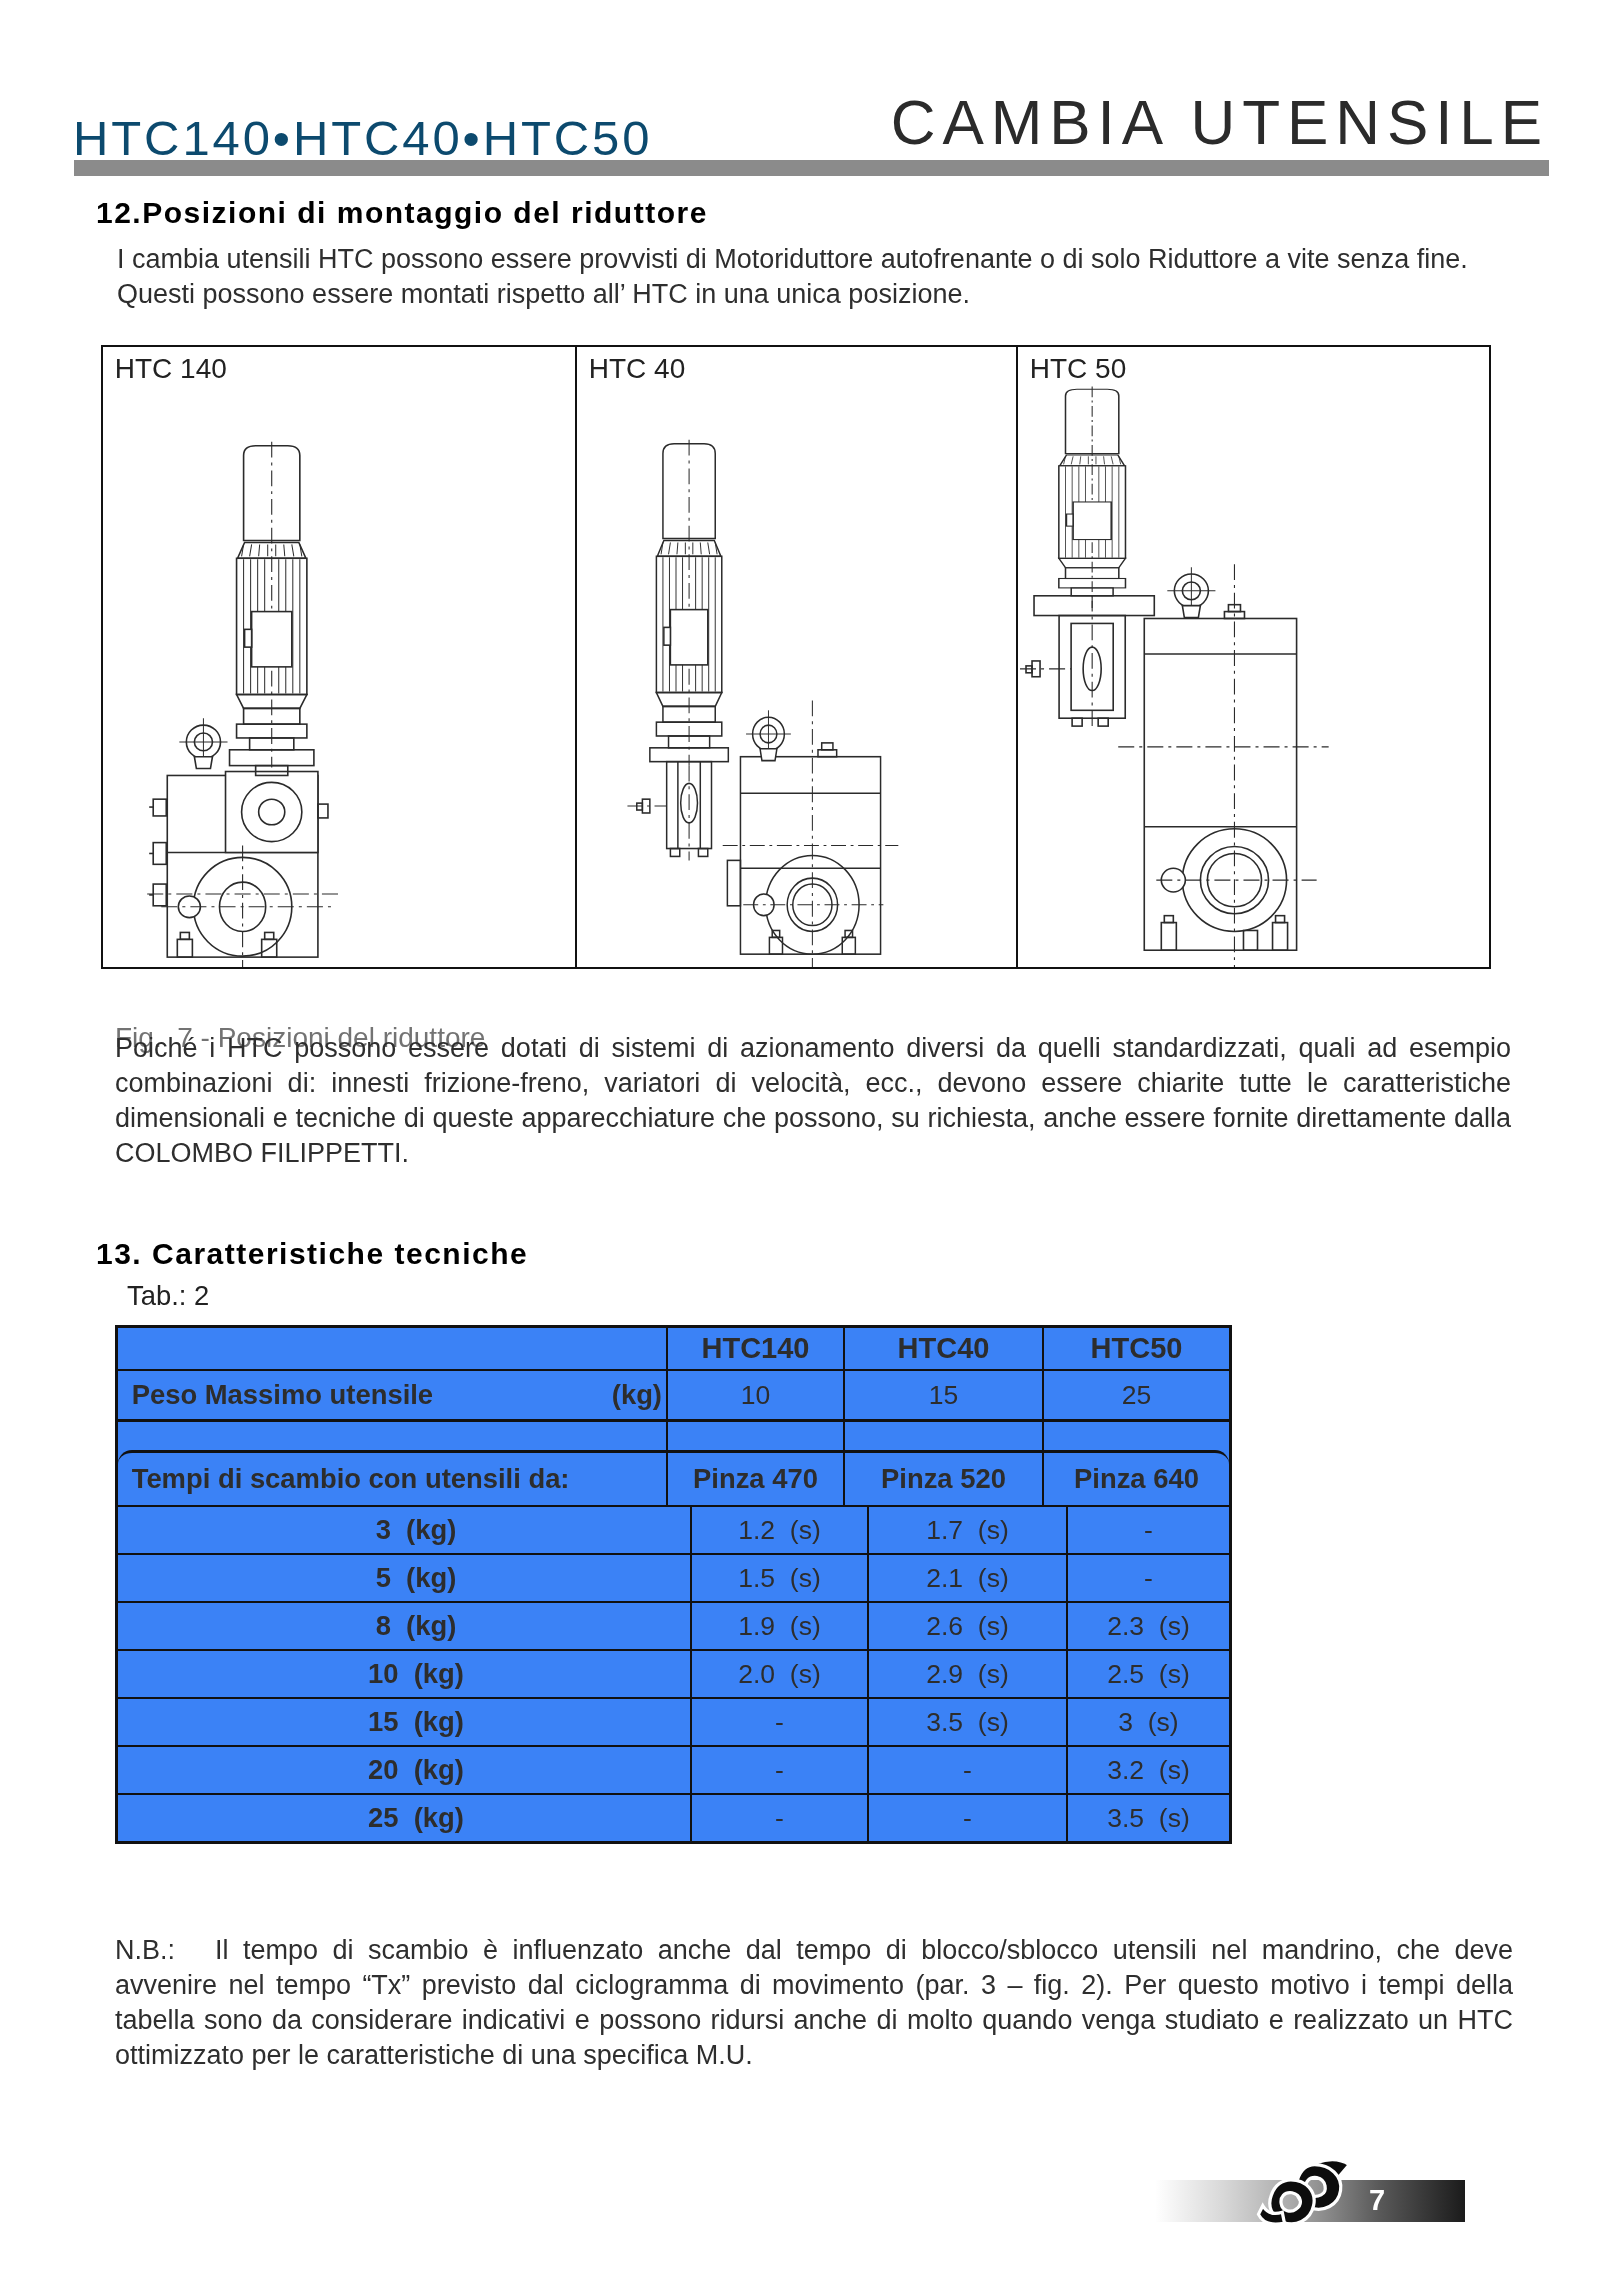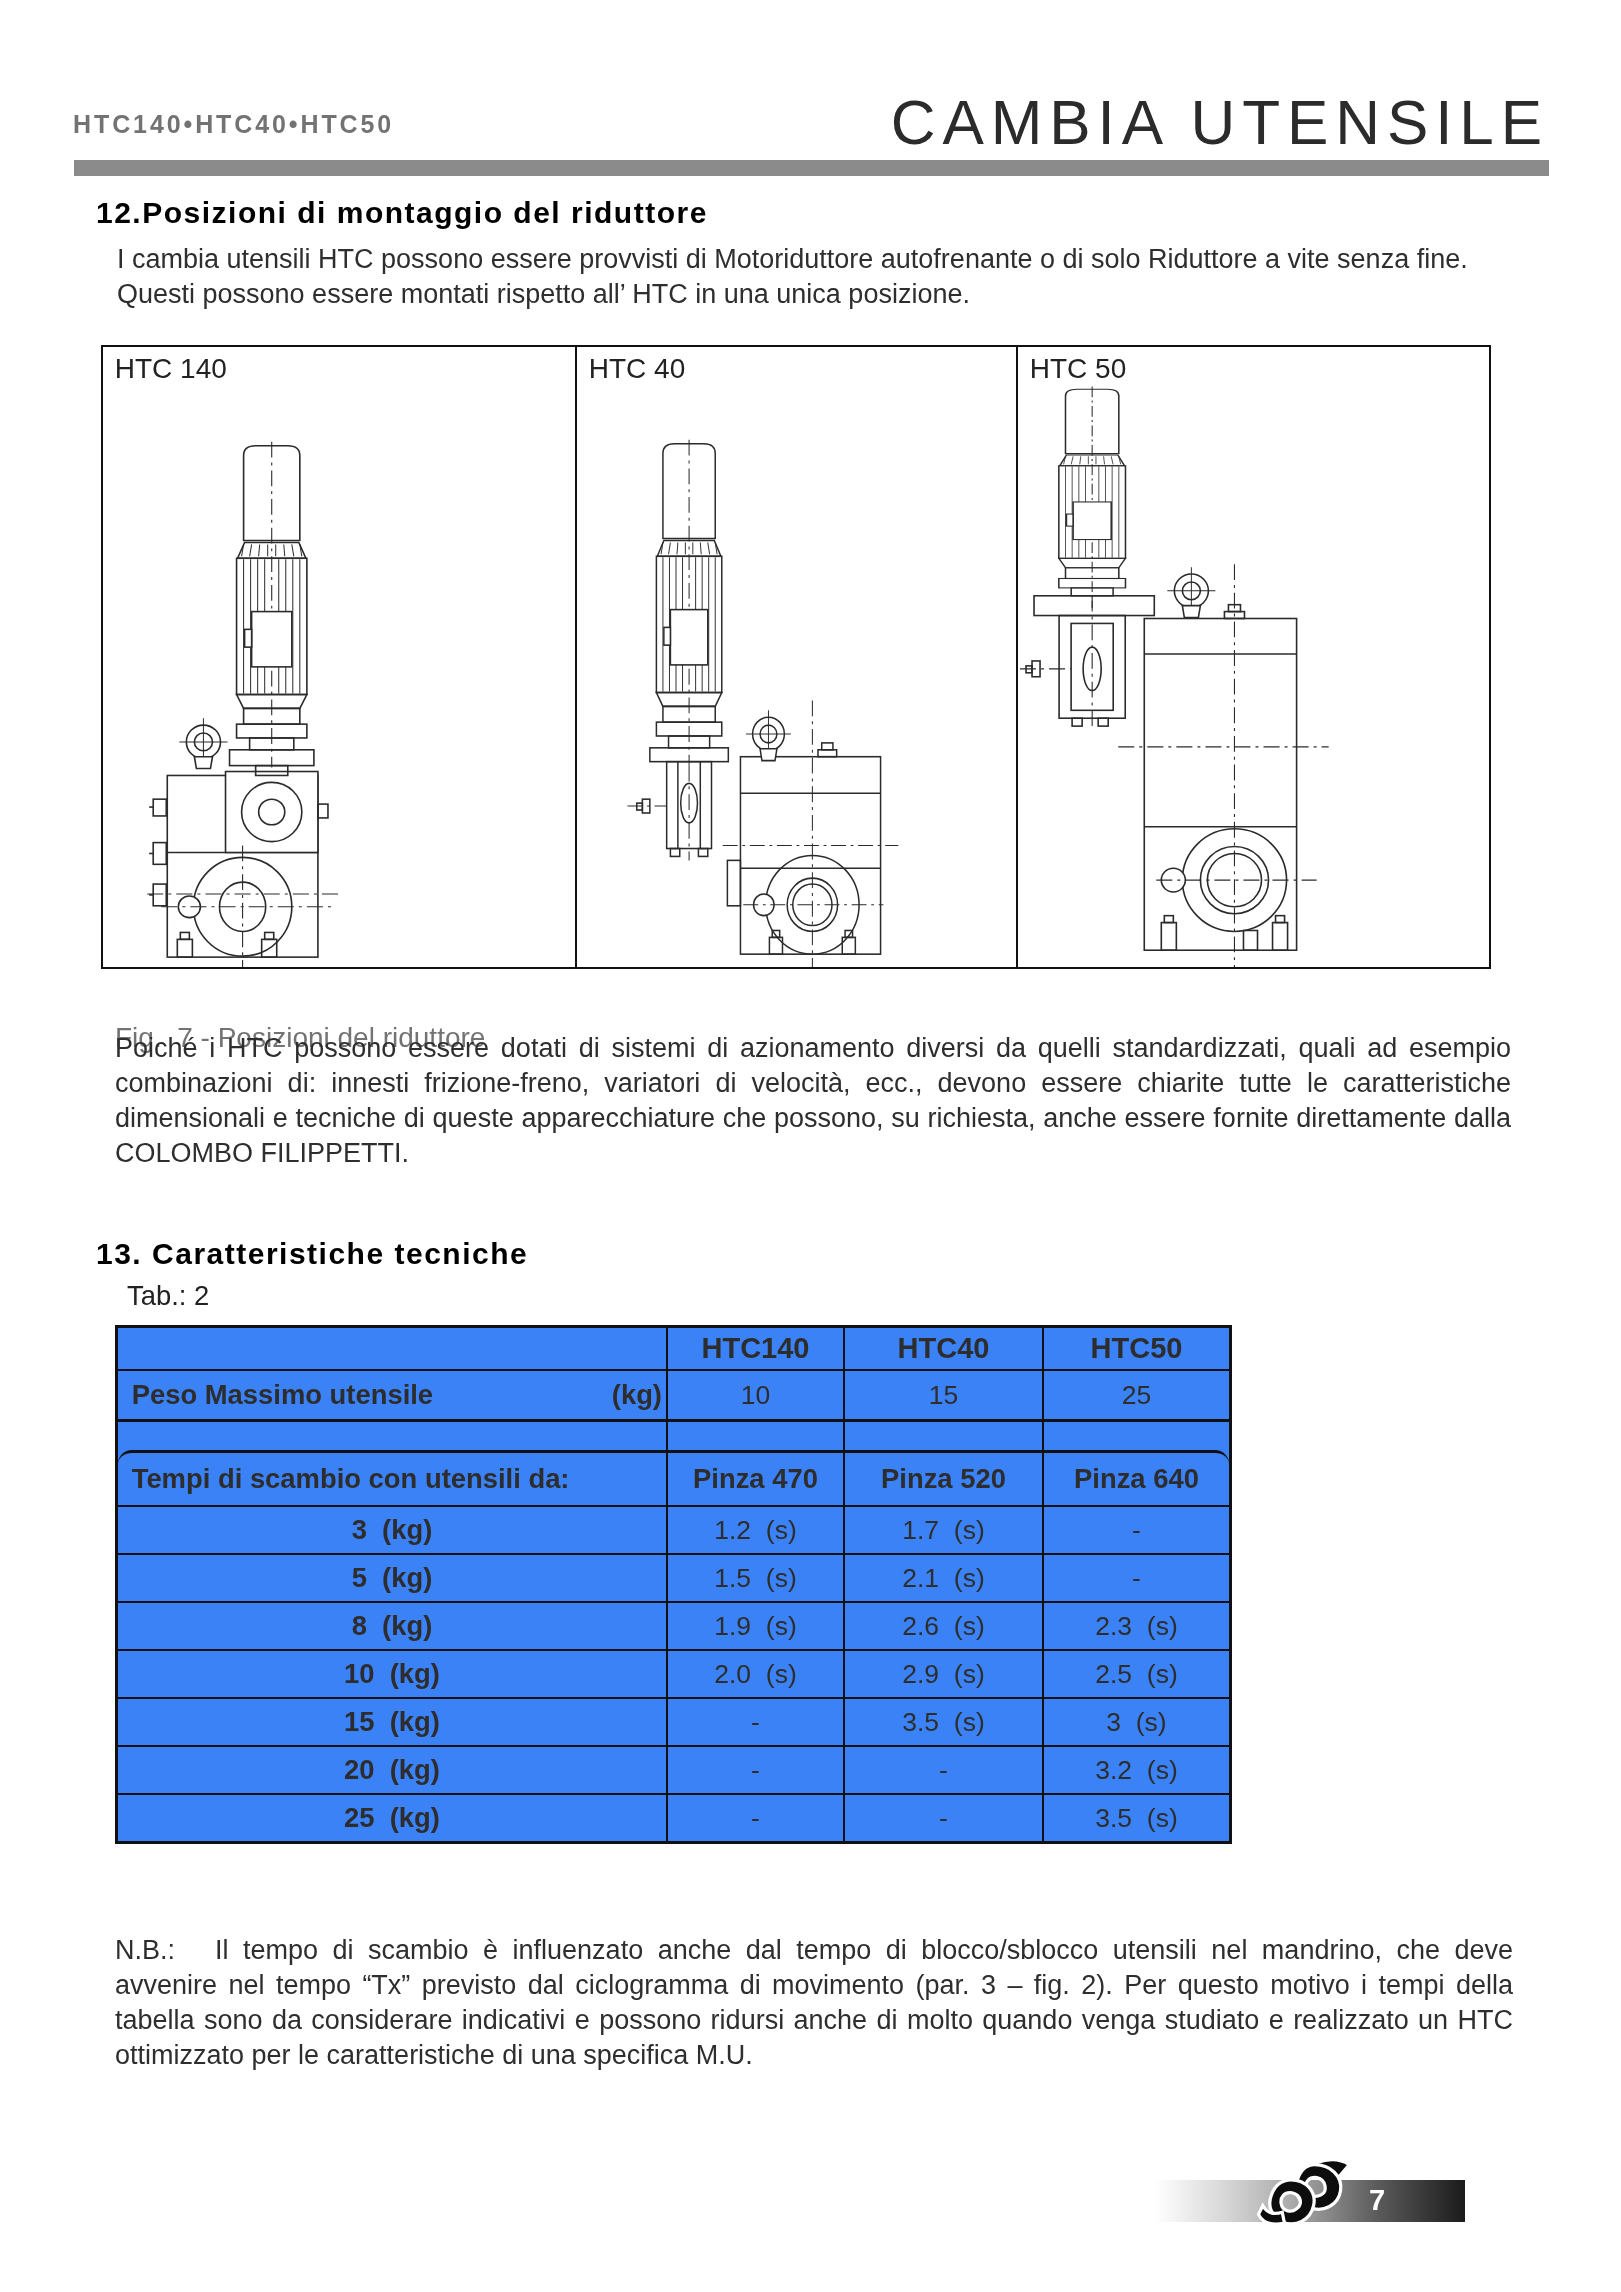--- a/index.html
+++ b/index.html
@@ -4,21 +4,21 @@
 <style>
   html,body{margin:0;padding:0;background:#e8e8e8;}
   #page{
     position:relative;width:1621px;height:2293px;background:#ffffff;
     font-family:"Liberation Sans",sans-serif;color:#2d2d2d;overflow:hidden;
   }
   .abs{position:absolute;}
   .pre{white-space:pre-wrap;}
 
   
-  #models-header{left:73px;top:110px;font-size:25px;letter-spacing:2.9px;color:#737373;font-weight:700;}
+  #models-header{left:73px;top:110px;font-size:49px;letter-spacing:2.9px;color:#0c4a6e;font-weight:400;}
   #doc-title{left:0;top:86px;width:1549px;text-align:right;font-size:62px;letter-spacing:6.9px;color:#2b2b2b;font-weight:400;transform:scaleY(1.02);transform-origin:top right;}
   #header-bar{left:74px;top:160px;width:1475px;height:15.7px;background:#8b8b8b;}
 
   
   .sec-heading{font-size:30px;font-weight:bold;color:#000000;letter-spacing:1.5px;}
   #sec12-heading{left:96px;top:196px;}
   #sec13-heading{left:96px;top:1237px;}
 
   .body-text{font-size:27px;color:#2e2e2e;line-height:35px;}
   #sec12-line1{left:117px;top:242px;width:1411px;}
@@ -52,21 +52,21 @@
   .c2{width:199px;}
   .c3{flex:1;}
   .trow.kind-header{height:41px;}
   .trow.kind-header .tcell{font-weight:bold;font-size:29px;}
   .trow.kind-spec{height:48px;}
   .trow.kind-spec .c0{font-weight:bold;justify-content:space-between;padding-right:4px;font-size:27.4px;}
   .trow.kind-empty{height:28px;}
   .trow.kind-group{height:52px;}
   .trow.kind-group .tcell{font-weight:bold;font-size:27.4px;}
   .trow.kind-group .c0{justify-content:flex-start;}
-  .trow.kind-weight{height:46px;}
+  .trow.kind-weight{height:46px;padding-left:24px;}
   .trow.kind-weight .c0{justify-content:center;font-weight:bold;font-size:27.4px;padding-left:0;}
 
   
   #footer-bar{left:1155px;top:2180px;width:310px;height:42px;
     background:linear-gradient(90deg,#ffffff 0%,#d8d8d8 22%,#a8a8a8 45%,#5a5a5a 72%,#1b1b1b 100%);}
   #page-number{position:absolute;left:214px;top:3.9px;color:#ffffff;font-weight:bold;font-size:29px;}
   #footer-logo{left:1252px;top:2156px;width:108px;height:80px;}
 </style>
 </head>
 <body>

